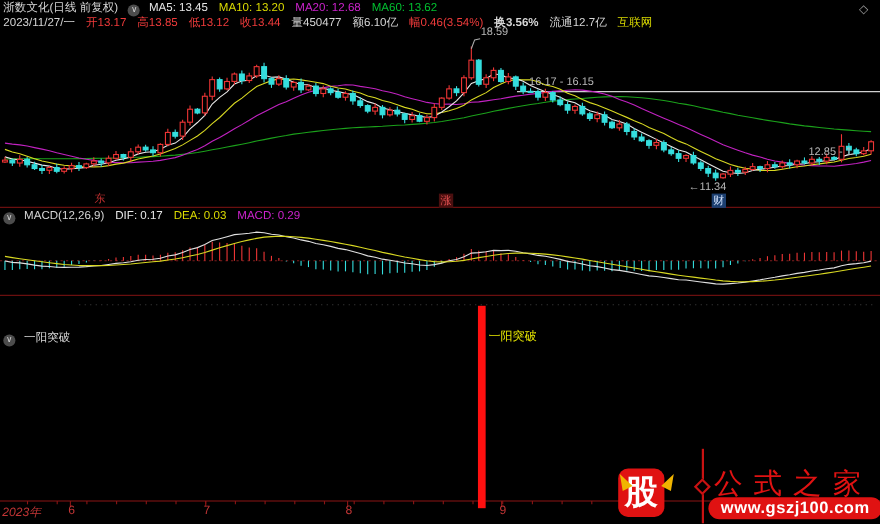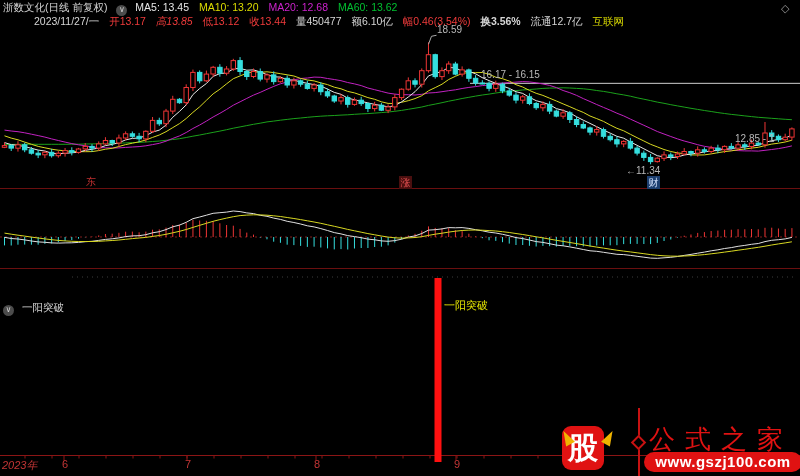--- a/index.html
+++ b/index.html
@@ -433,23 +433,23 @@
 
   <div class="abs hdr" style="left:3px;top:1px;">
     <span class="s" style="color: rgb(214, 214, 214);">浙数文化(日线 前复权)</span><span class="circle-icon">∨</span>
     <span class="s" style="color: rgb(230, 230, 230);">MA5: 13.45</span>
     <span class="s" style="color: rgb(220, 220, 0);">MA10: 13.20</span>
     <span class="s" style="color: rgb(204, 34, 204);">MA20: 12.68</span>
     <span class="s" style="color: rgb(0, 192, 48);">MA60: 13.62</span>
   </div>
 
   <div class="abs hdr" style="left:3px;top:15px;">
-    <span class="s" style="color: rgb(214, 214, 214); margin-left: 31px;">2023/11/27/一</span>
+    <span class="s" style="color: rgb(214, 214, 214);">2023/11/27/一</span>
     <span class="s" style="color: rgb(240, 59, 59);">开13.17</span>
-    <span class="s" style="color: rgb(240, 59, 59); font-style: italic;">高13.85</span>
+    <span class="s" style="color: rgb(240, 59, 59);">高13.85</span>
     <span class="s" style="color: rgb(240, 59, 59); margin-top: 32px;">低13.12</span>
     <span class="s" style="color: rgb(240, 59, 59);">收13.44</span>
     <span class="s" style="color: rgb(214, 214, 214);">量450477</span>
     <span class="s" style="color: rgb(214, 214, 214);">额6.10亿</span>
     <span class="s" style="color: rgb(240, 59, 59);">幅0.46(3.54%)</span>
     <span class="s" style="color: rgb(214, 214, 214); font-weight: bold;">换3.56%</span>
     <span class="s" style="color: rgb(214, 214, 214);">流通12.7亿</span>
     <span class="s" style="color: rgb(220, 220, 0);">互联网</span>
   </div>
 
@@ -457,20 +457,27 @@
 
   <div class="abs ann" style="left:437px;top:24px;">18.59</div>
   <div class="abs ann" style="left:481px;top:69px;">16.17 - 16.15</div>
   <div class="abs ann" style="left:626px;top:165px;"><span>←</span><span>11.34</span></div>
   <div class="abs ann" style="left:735px;top:133px;">12.85 - 1</div>
 
   <div class="abs marker" style="left: 86px; top: 175px; color: rgb(192, 48, 48);">东</div>
   <div class="abs marker boxed" style="left: 399px; top: 176px; color: rgb(224, 80, 80); background: rgb(74, 15, 15);">涨</div>
   <div class="abs marker boxed" style="left: 647px; top: 176px; color: rgb(213, 229, 255); background: rgb(28, 63, 112);">财</div>
 
+  <div class="abs hdr" style="left:3px;top:190px;">
+    <span class="circle-icon" style="margin-left:0;">∨</span>
+    <span class="s" style="color: rgb(214, 214, 214);">MACD(12,26,9)</span>
+    <span class="s" style="color: rgb(232, 232, 232);">DIF: 0.17</span>
+    <span class="s" style="color: rgb(220, 220, 0);">DEA: 0.03</span>
+    <span class="s" style="color: rgb(204, 34, 204);">MACD: 0.29</span>
+  </div>
 
   <div class="abs hdr" style="left:3px;top:270px;margin-top:31px;">
     <span class="circle-icon" style="margin-left:0;">∨</span>
     <span style="color: rgb(214, 214, 214);">一阳突破</span>
   </div>
 
   <div class="abs sig-label" style="left: 444px; top: 298px; color: rgb(232, 232, 0);">一阳突破</div>
 
   <div class="abs axis-label" style="left:2px;top:458px;font-style:italic;">2023年</div>
   <div class="abs axis-label" style="left:62px;top:458px;">6</div>

